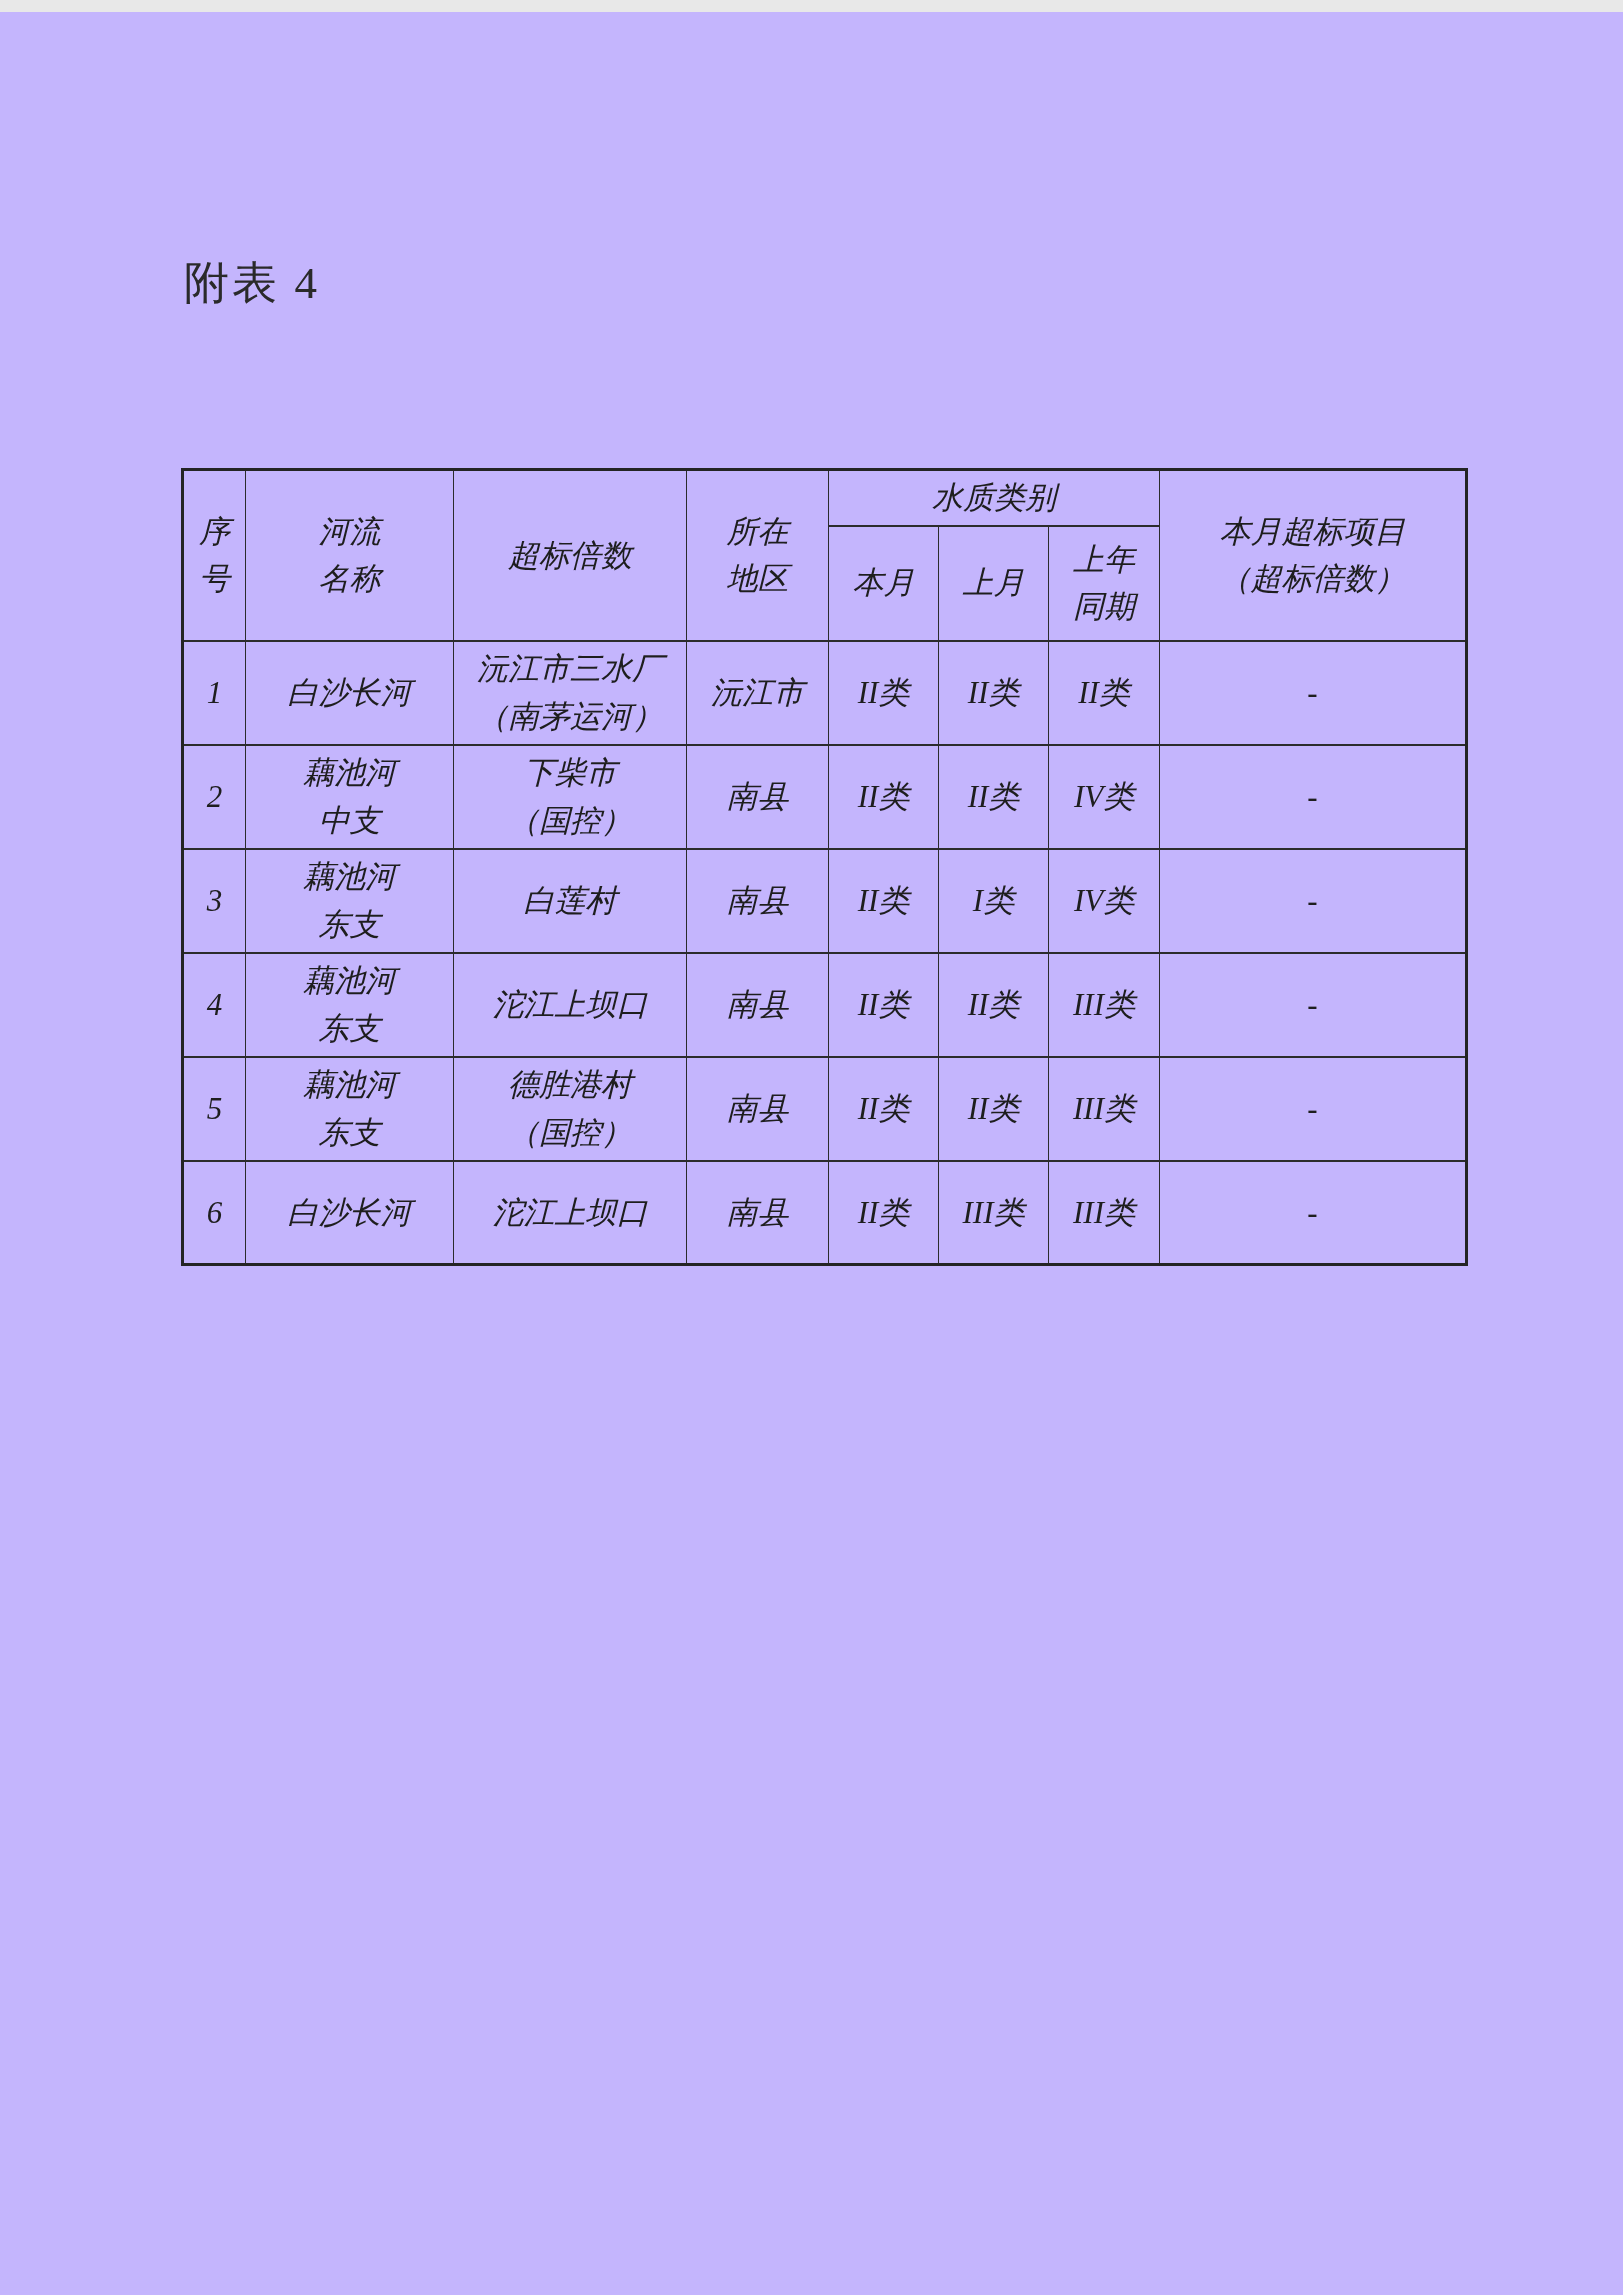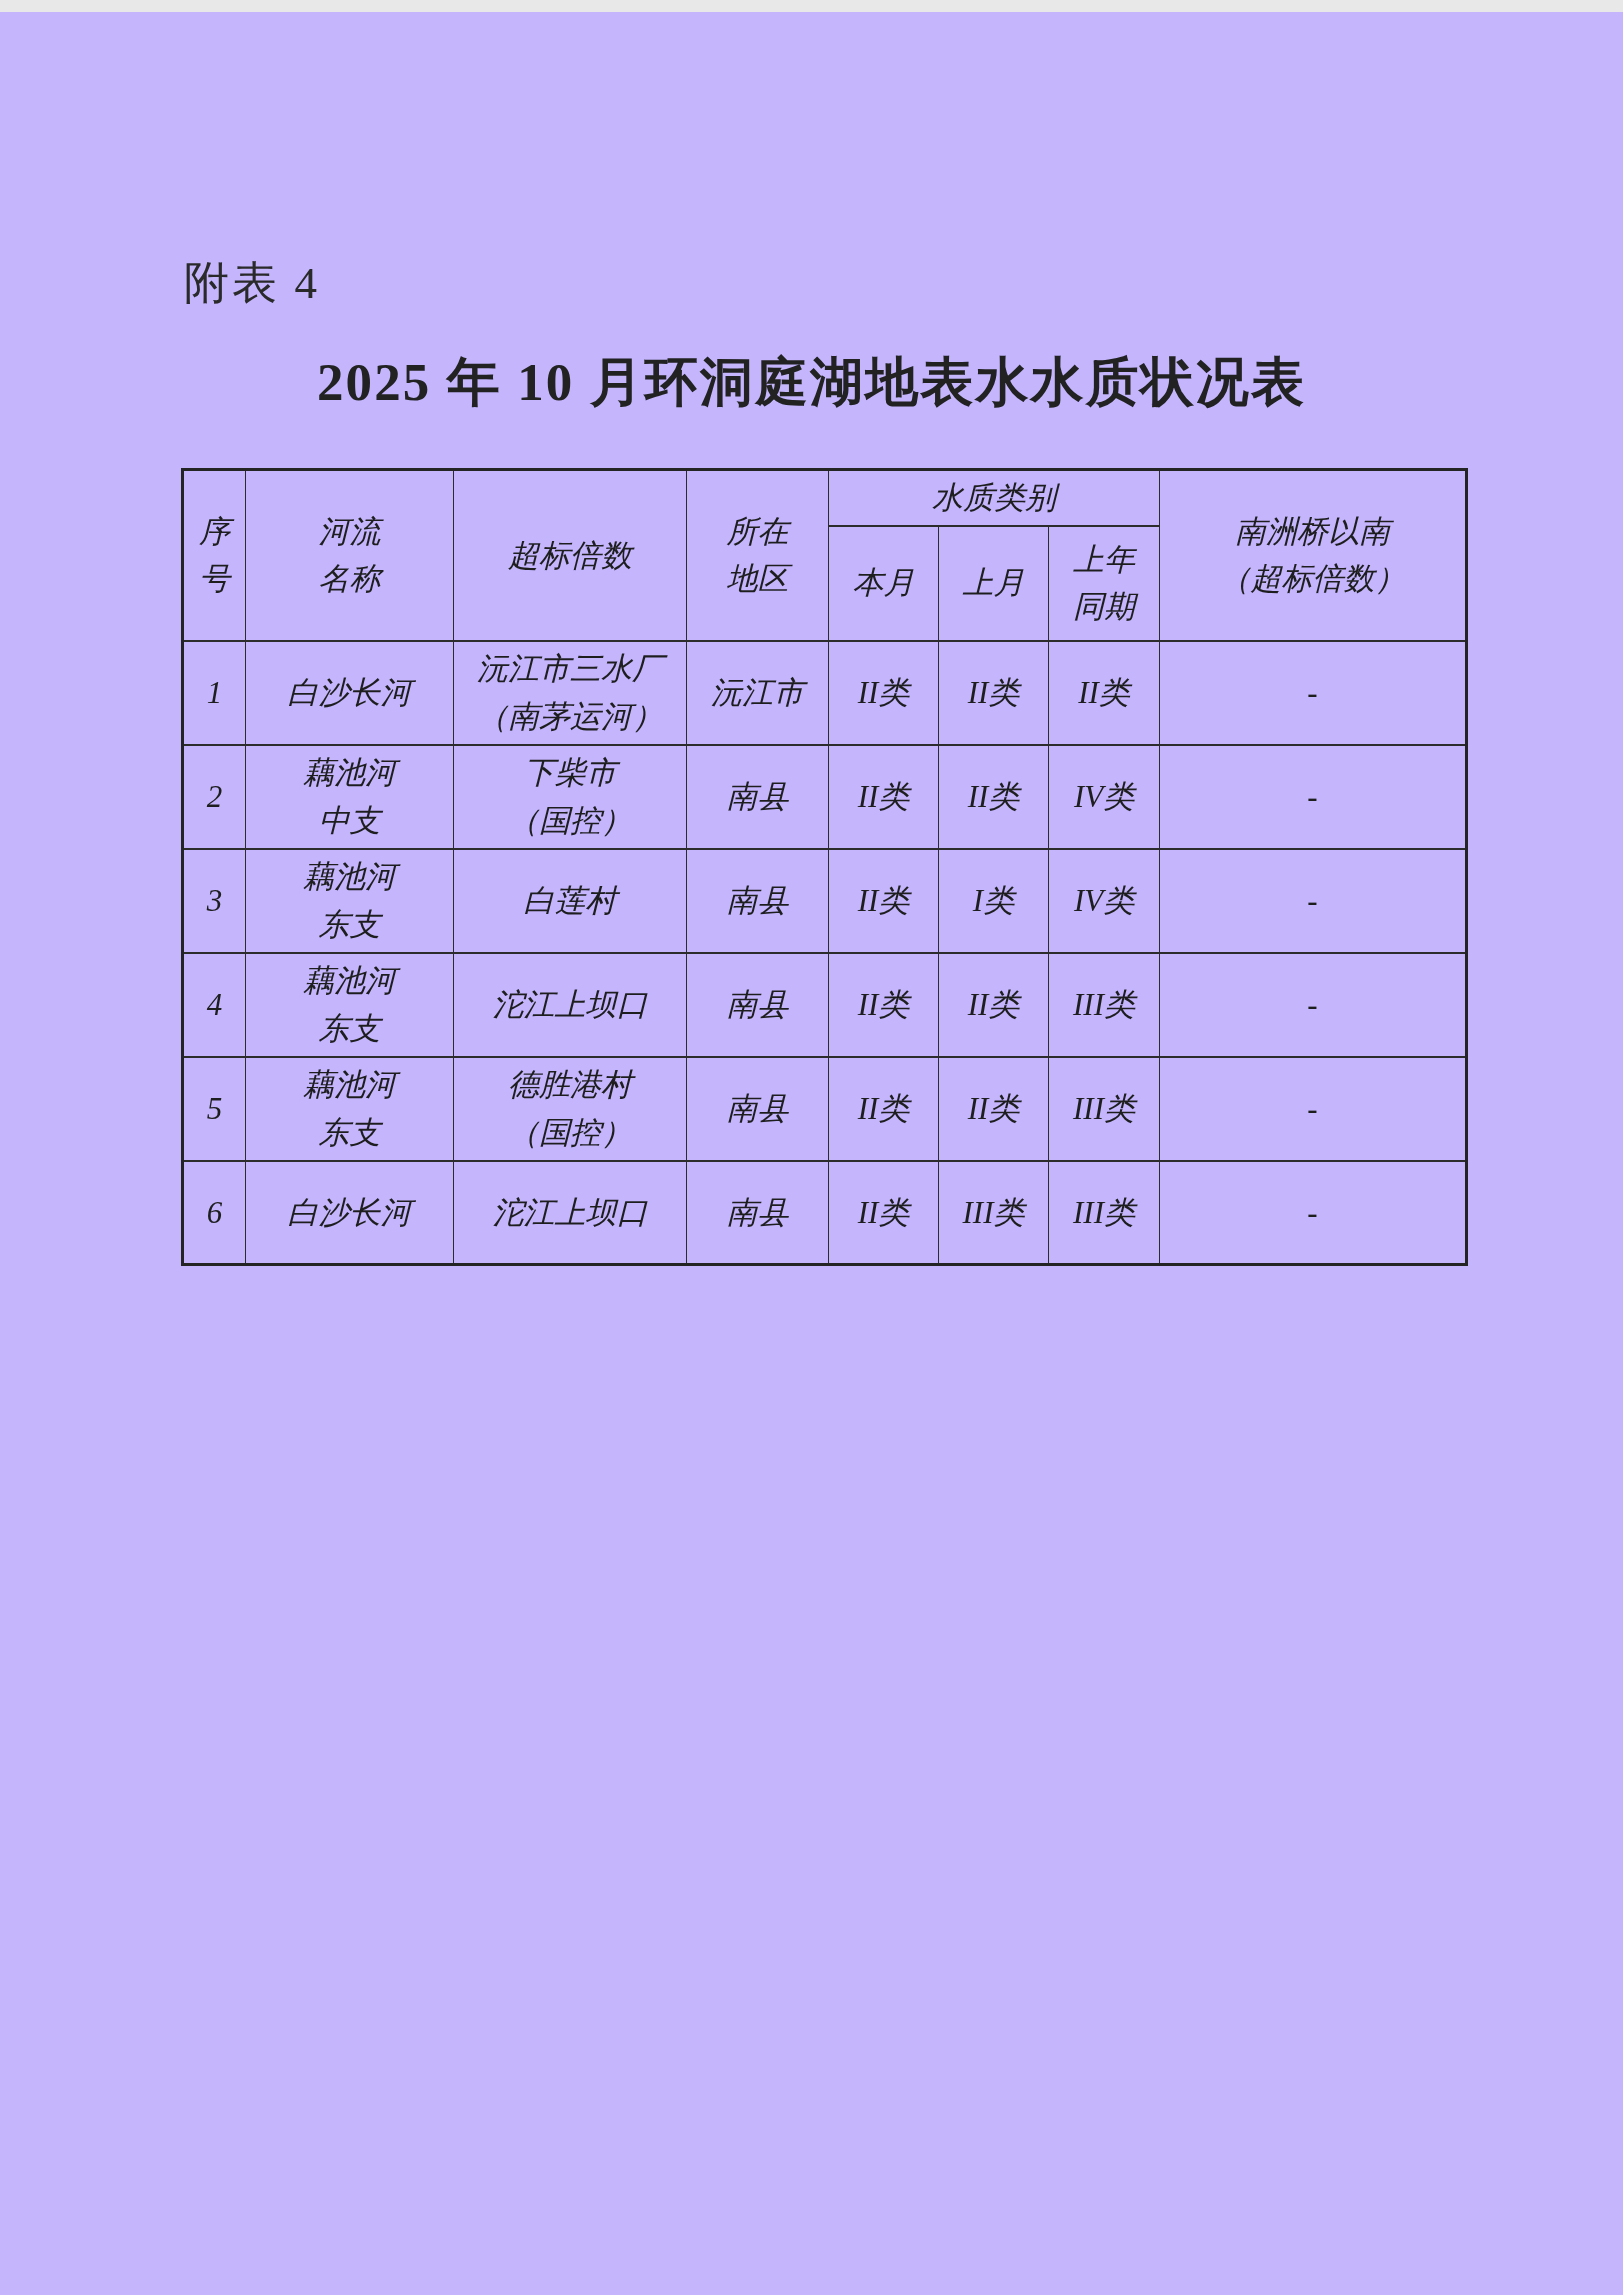--- a/index.html
+++ b/index.html
@@ -79,21 +79,20 @@
     color: #2a2a2a;
   }
 </style>
 </head>
 <body>
 
 <div class="page">
 
   <div class="appendix-label">附表 4</div>
 
-  <div class="doc-title">2025 年 10 月环洞庭湖地表水水质状况表</div>
 
   <table class="wq-table">
     <colgroup>
       <col style="width:63px">
       <col style="width:208px">
       <col style="width:233px">
       <col style="width:142px">
       <col style="width:110px">
       <col style="width:110px">
       <col style="width:111px">
@@ -102,21 +101,21 @@
     <thead>
       <tr class="hdr-top">
         <th rowspan="2">序
 号</th>
         <th rowspan="2">河流
 名称</th>
         <th rowspan="2">超标倍数</th>
         <th rowspan="2">所在
 地区</th>
         <th colspan="3">水质类别</th>
-        <th rowspan="2">南洲桥以南
+        <th rowspan="2">本月超标项目
 （超标倍数）</th>
       </tr>
       <tr class="hdr-bottom">
         <th>本月</th>
         <th>上月</th>
         <th>上年
 同期</th>
       </tr>
     </thead>
     <tbody>

